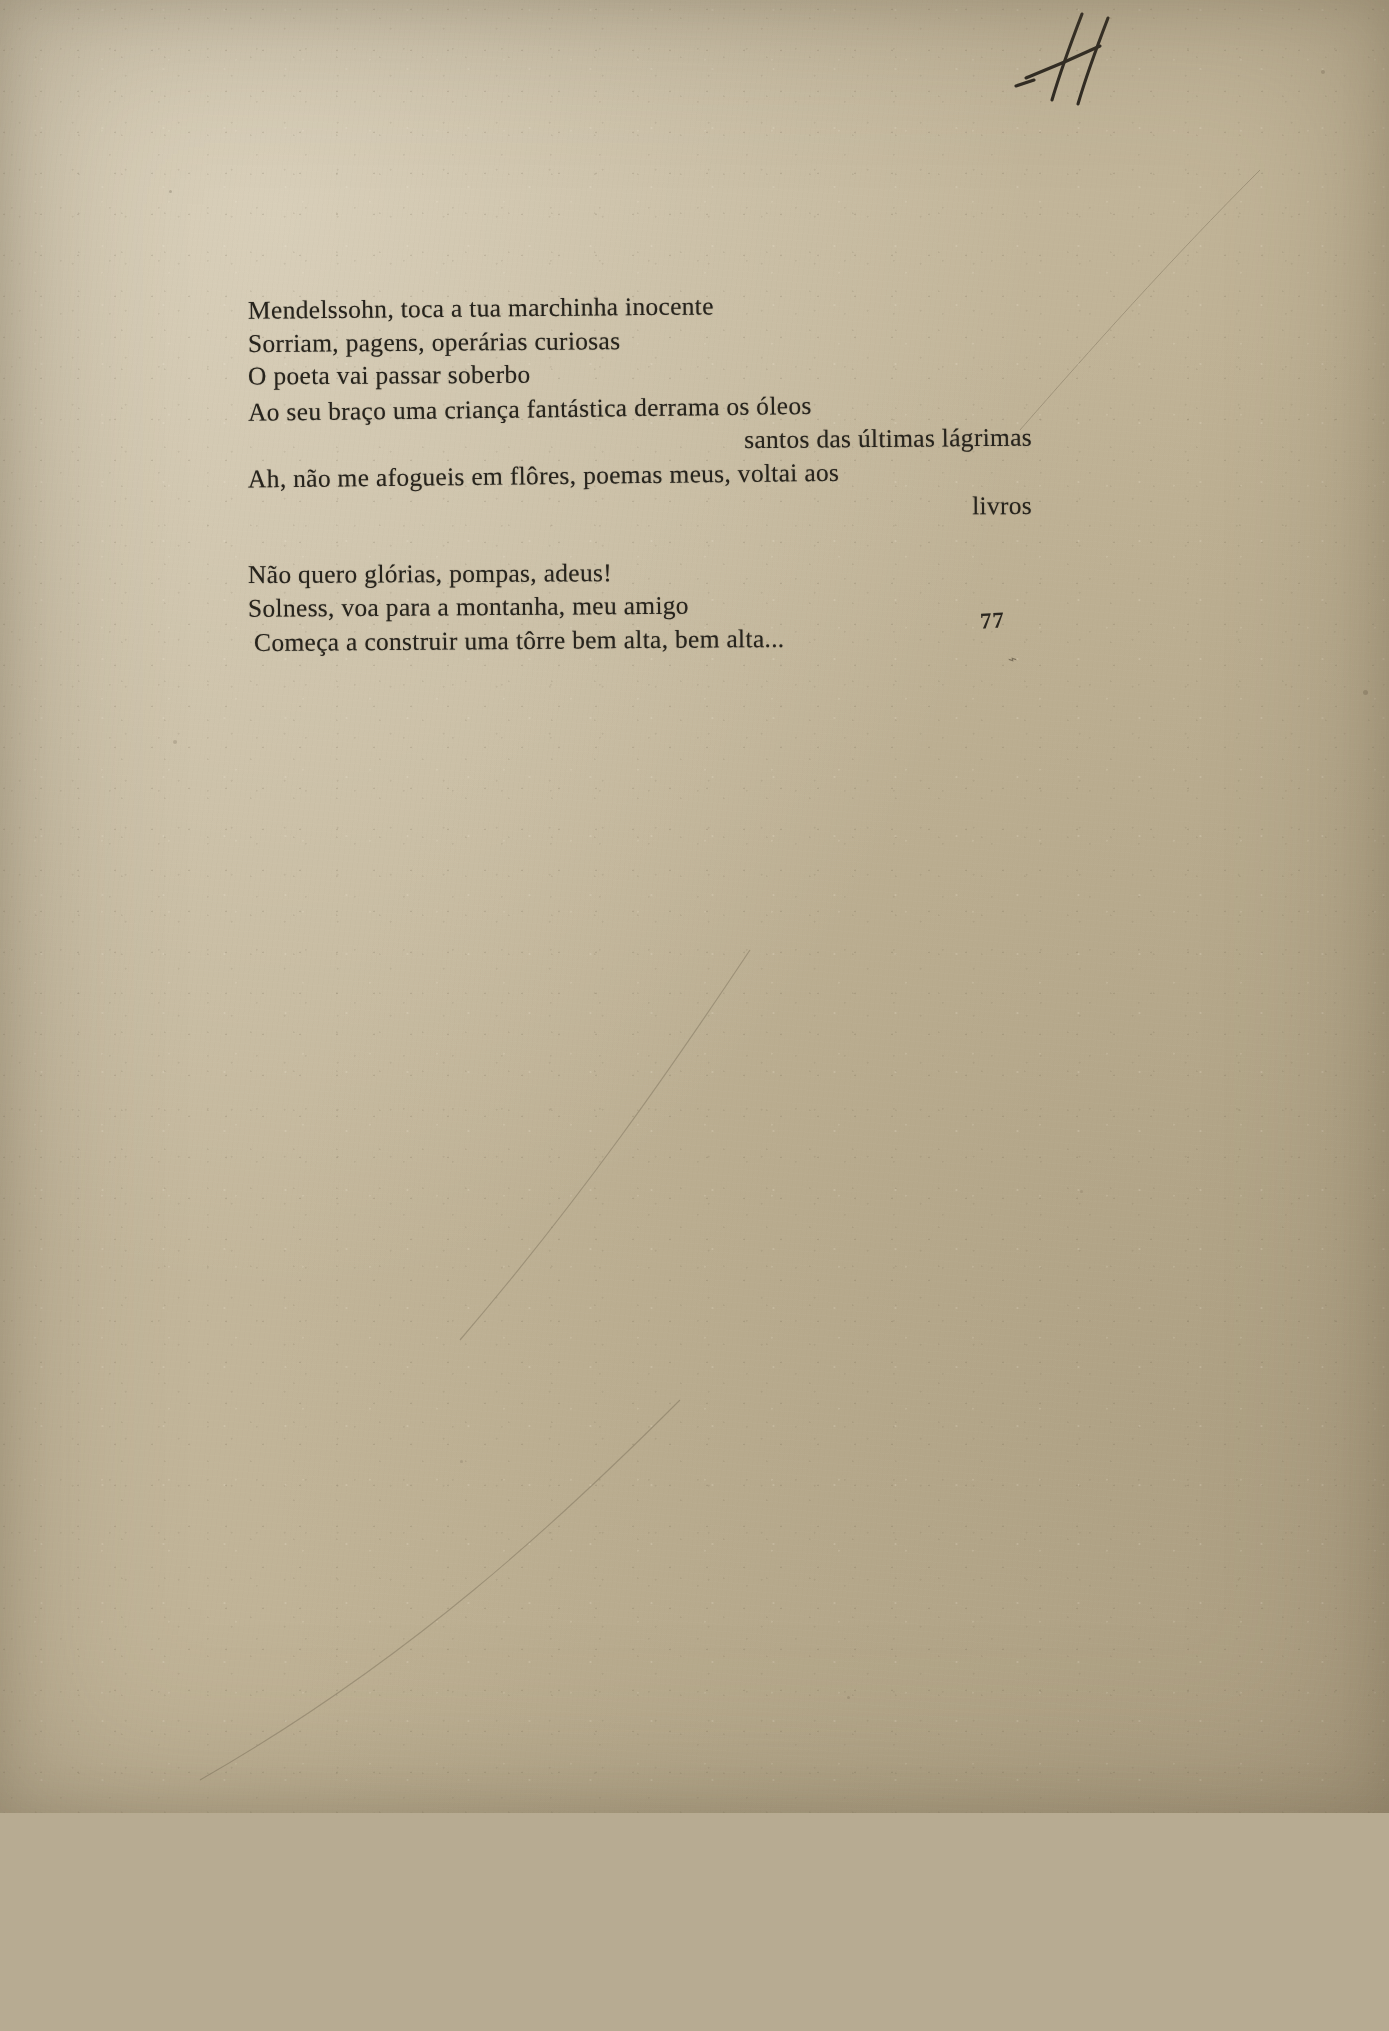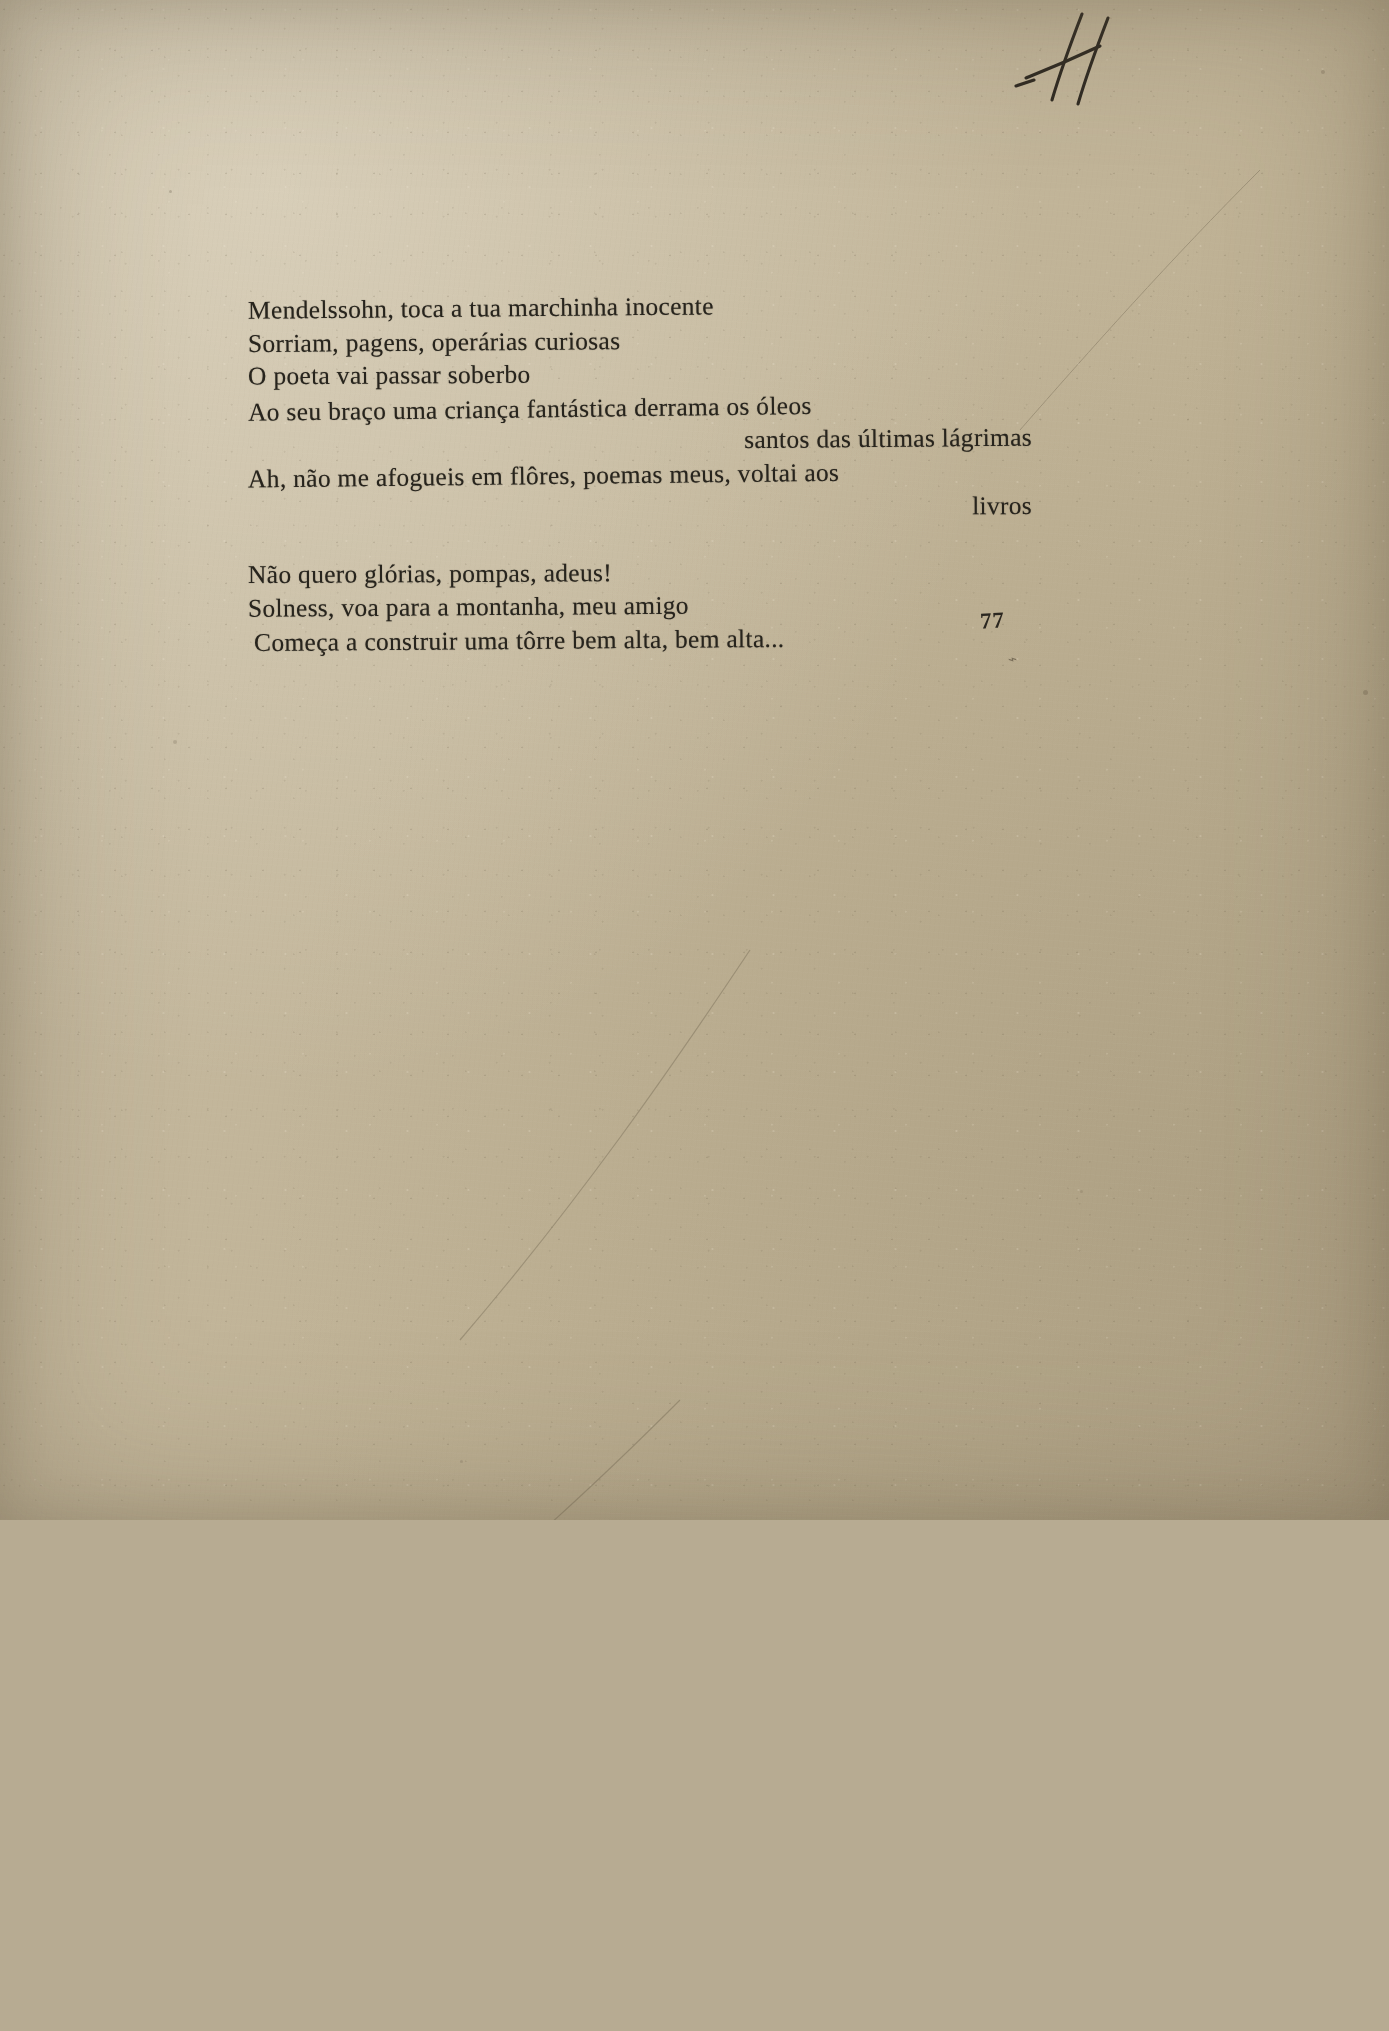--- a/index.html
+++ b/index.html
@@ -10,21 +10,21 @@
   body {
     width: 1389px;
     height: 2031px;
     overflow: hidden;
     font-family: "Liberation Serif", serif;
   }
 
   .page {
     position: relative;
     width: 1389px;
-    height: 1520px;
+    height: 1813px;
     background:
       radial-gradient(ellipse at 20% 12%, rgba(255,250,238,0.30) 0%, rgba(255,250,238,0.0) 48%),
       radial-gradient(ellipse at 85% 78%, rgba(120,104,76,0.16) 0%, rgba(120,104,76,0.0) 55%),
       linear-gradient(125deg, #cabfa6 0%, #c5b99f 28%, #bfb295 58%, #b9ac8f 82%, #b2a488 100%);
     overflow: hidden;
   }
 
   
   .grain {
     position: absolute;

